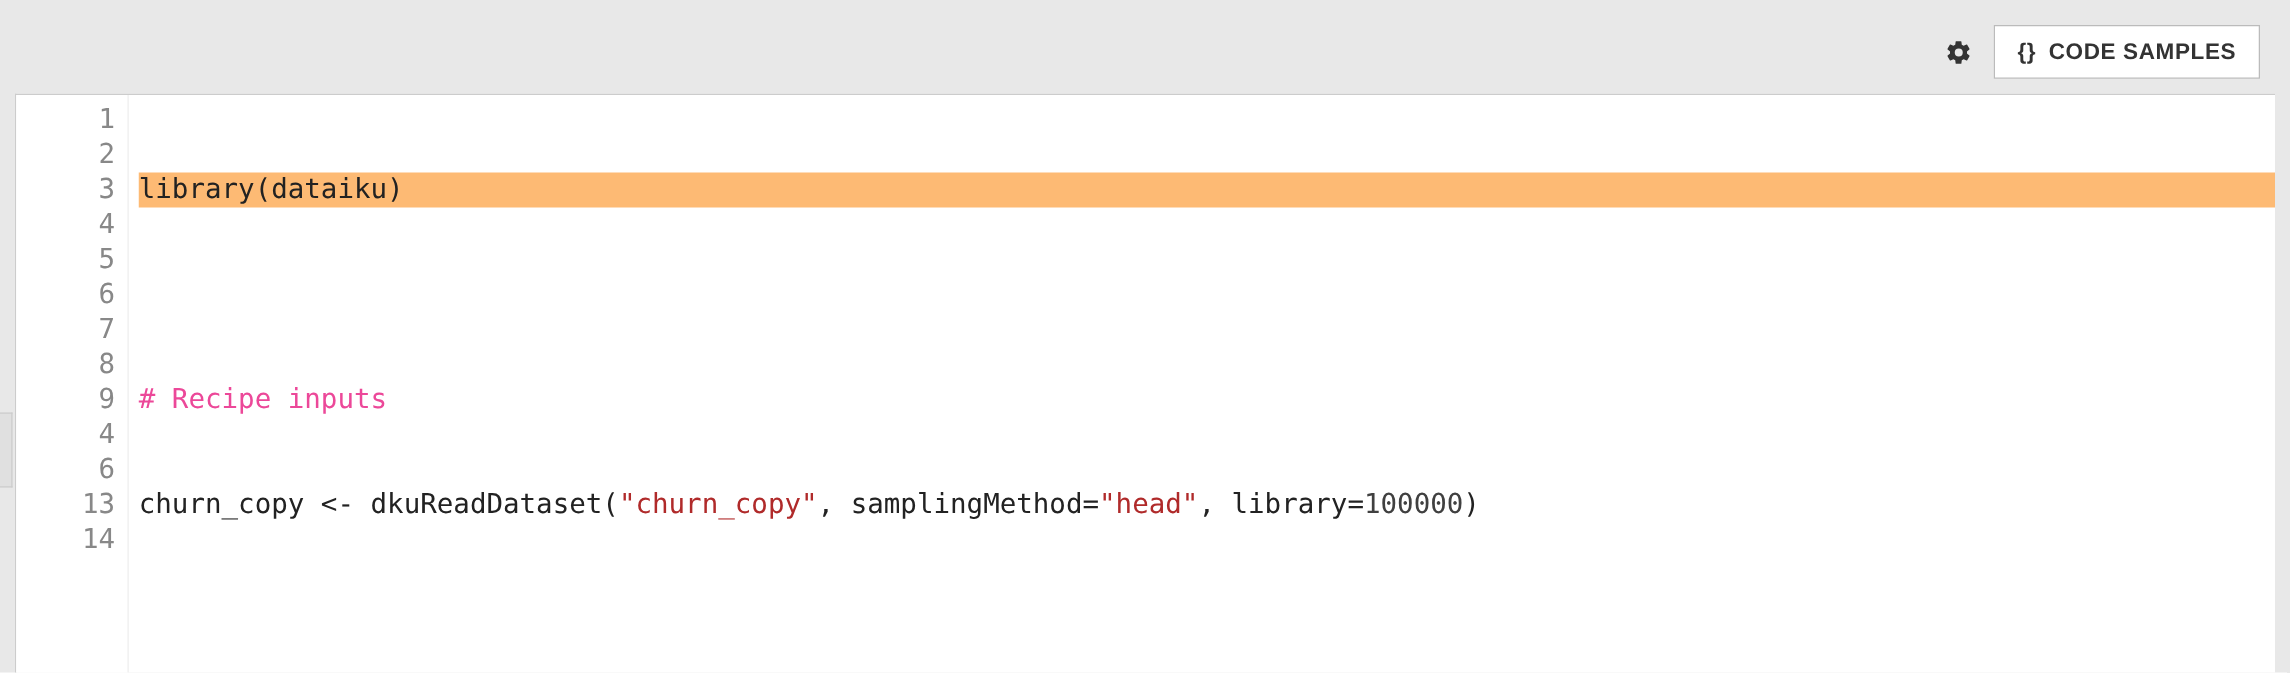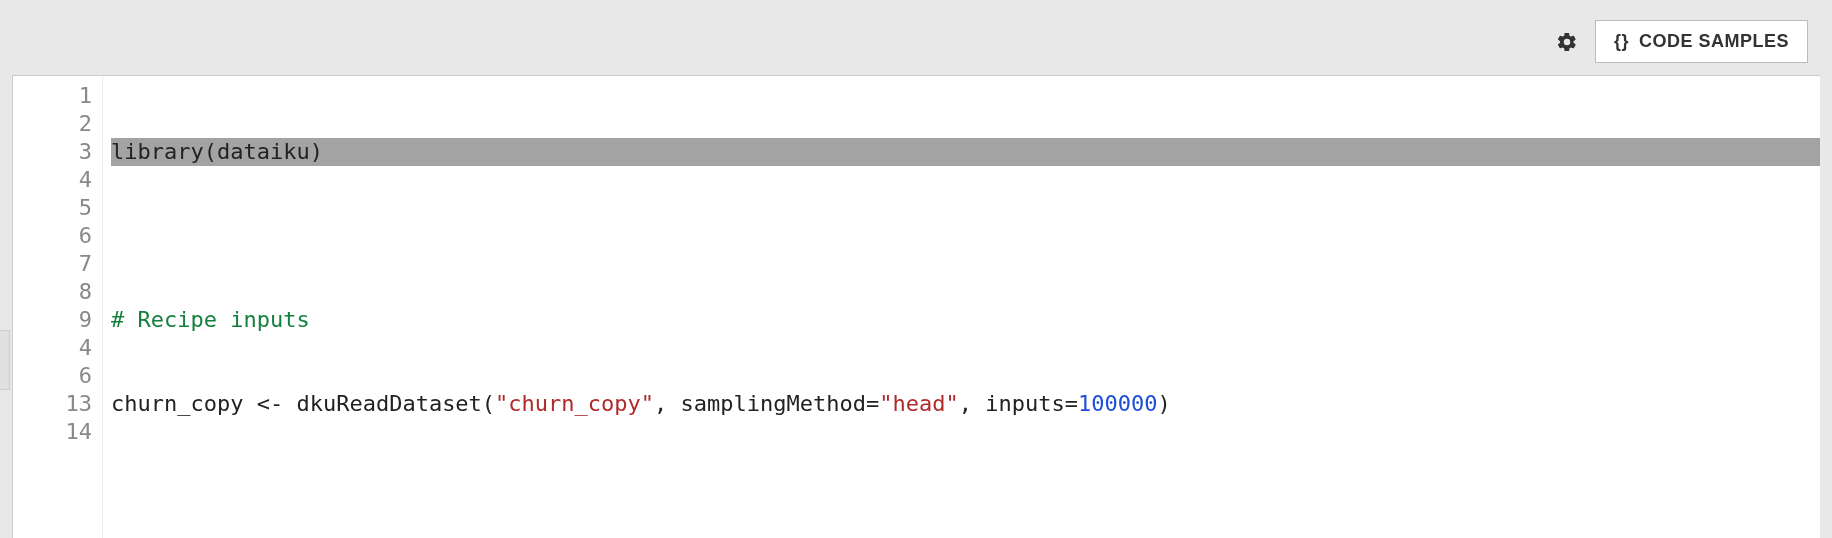--- a/index.html
+++ b/index.html
@@ -66,25 +66,25 @@
     }
     .gutter div { height: 28px; }
     .code-area {
       flex: 1;
       padding: 6px 0 6px 8px;
       white-space: pre;
       color: #222;
     }
     .code-area .line { height: 28px; }
     .code-area .line.highlight {
-      background: #a3a3a3;
+      background: #fdba74;
     }
-    .tok-comment { color: #15803d; }
+    .tok-comment { color: #ec4899; }
     .tok-string { color: #b02a2a; }
-    .tok-number { color: #1d4ed8; }
+    .tok-number { color: #404040; }
     .tok-plain { color: #222; }
     .handle {
       position: absolute;
       left: 0;
       top: 330px;
       width: 10px;
       height: 60px;
       background: #e0e0e0;
       border: 1px solid #ccc;
       border-left: none;
@@ -119,21 +119,21 @@
       <div>9</div>
       <div>4</div>
       <div>6</div>
       <div>13</div>
       <div>14</div>
     </div>
     <div class="code-area">
       <div class="line highlight"><span class="tok-plain">library(dataiku)</span></div>
       <div class="line"></div>
       <div class="line"><span class="tok-comment"># Recipe inputs</span></div>
-      <div class="line"><span class="tok-plain">churn_copy &lt;- dkuReadDataset(</span><span class="tok-string">"churn_copy"</span><span class="tok-plain">, samplingMethod=</span><span class="tok-string">"head"</span><span class="tok-plain">, inputs=</span><span class="tok-number">100000</span><span class="tok-plain">)</span></div>
+      <div class="line"><span class="tok-plain">churn_copy &lt;- dkuReadDataset(</span><span class="tok-string">"churn_copy"</span><span class="tok-plain">, samplingMethod=</span><span class="tok-string">"head"</span><span class="tok-plain">, library=</span><span class="tok-number">100000</span><span class="tok-plain">)</span></div>
       <div class="line"></div>
       
       
       
       
       
       
       
       
     </div>

